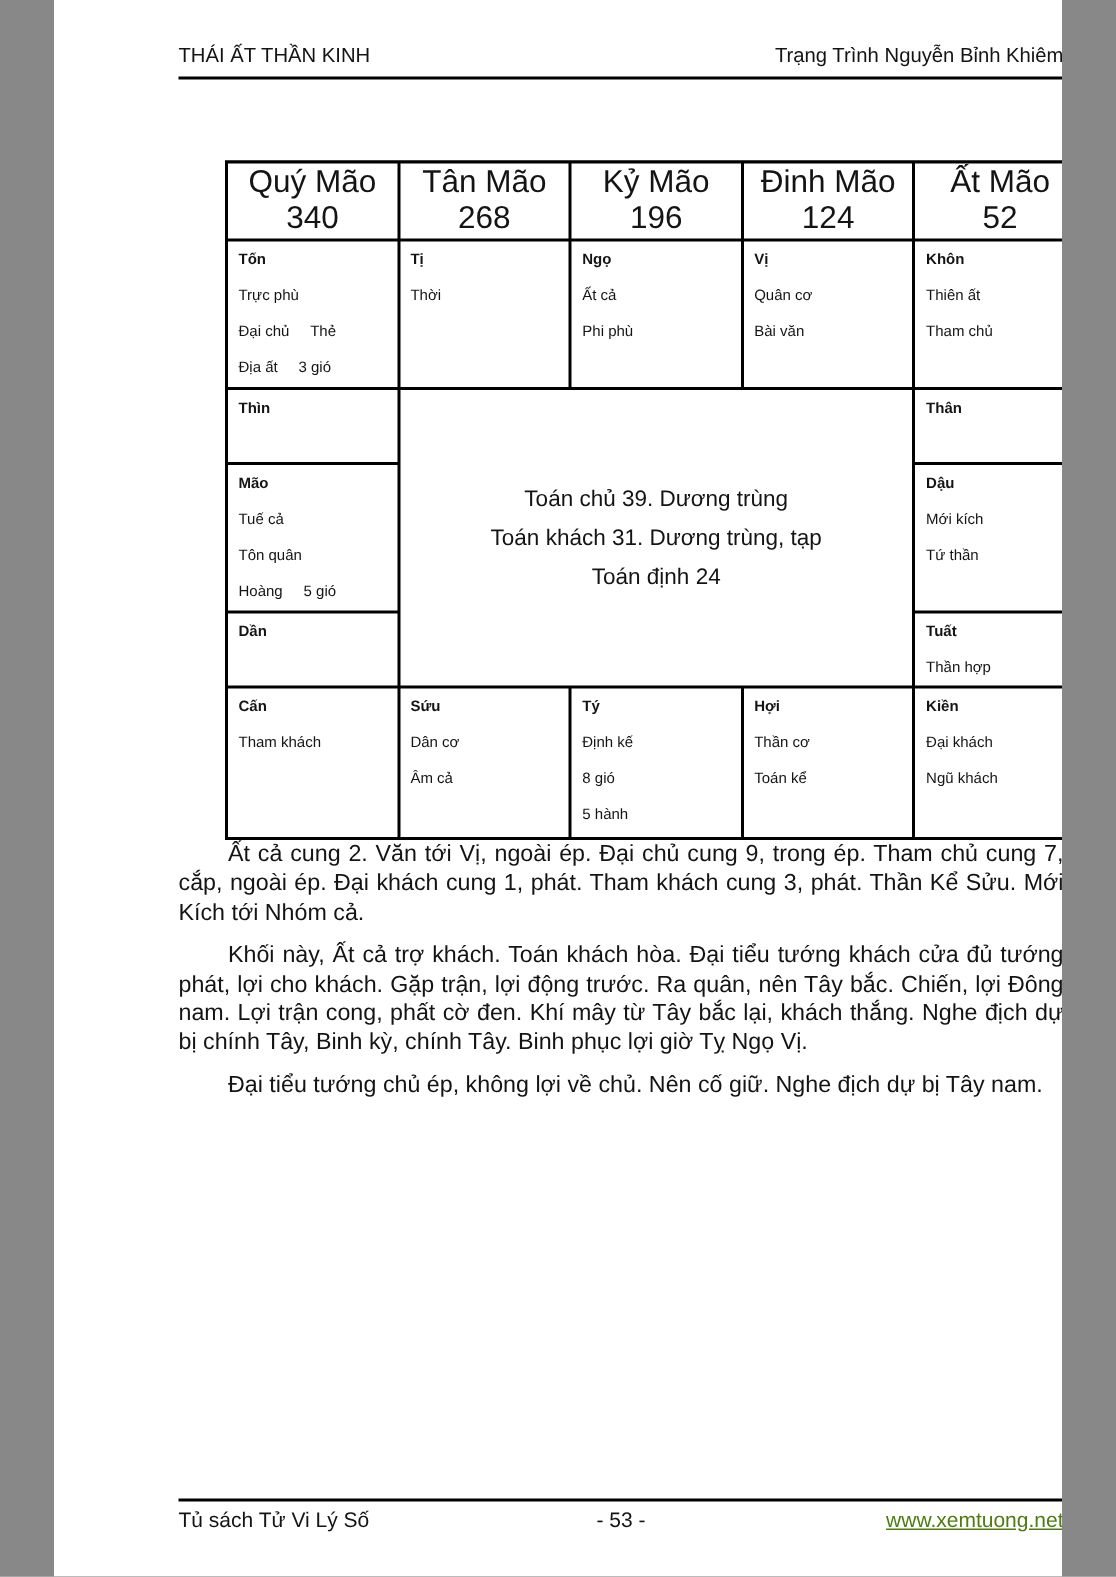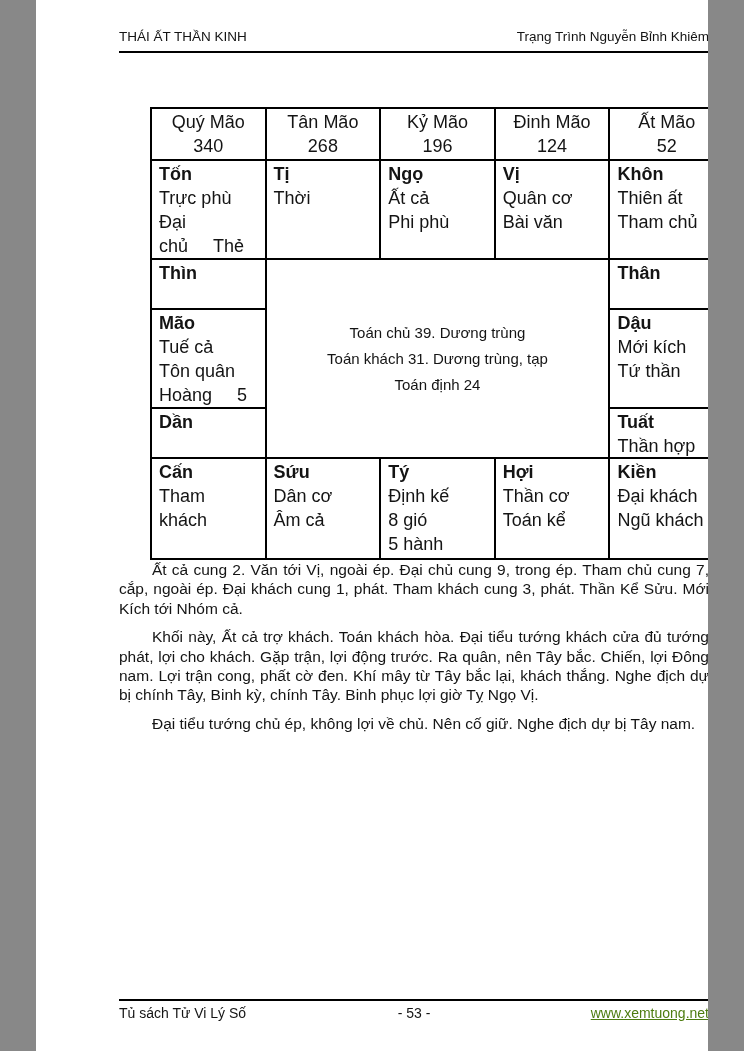--- a/index.html
+++ b/index.html
@@ -27,22 +27,22 @@
     margin:54px 0 0 31px;
     width:575px;
     display:grid;
     grid-template-columns:repeat(5,1fr);
     grid-template-rows:50px 97px 48px 97px 48px 99px;
     gap:2px;
     background:#000;
     border:2px solid #000;
   }
   .chart-grid > div { background:#fff; overflow:hidden; }
-  .hcell { text-align:center; font-size:18px; line-height:24px; padding-top:1px; }
-  .pcell { font-size:18px; line-height:24px; padding:1px 7px; }
+  .hcell { text-align:center; font-size:21px; line-height:24px; padding-top:1px; }
+  .pcell { font-size:10px; line-height:24px; padding:1px 7px; }
   .ptitle { font-weight:bold; }
   .ccell {
     display:flex; align-items:center; justify-content:center;
     text-align:center; font-size:15px; line-height:26px;
   }
 
   
   .body-text { font-size:15.5px; line-height:19.4px; text-align:justify; }
   .body-text p { margin-bottom:9px; text-indent:33px; }
 

